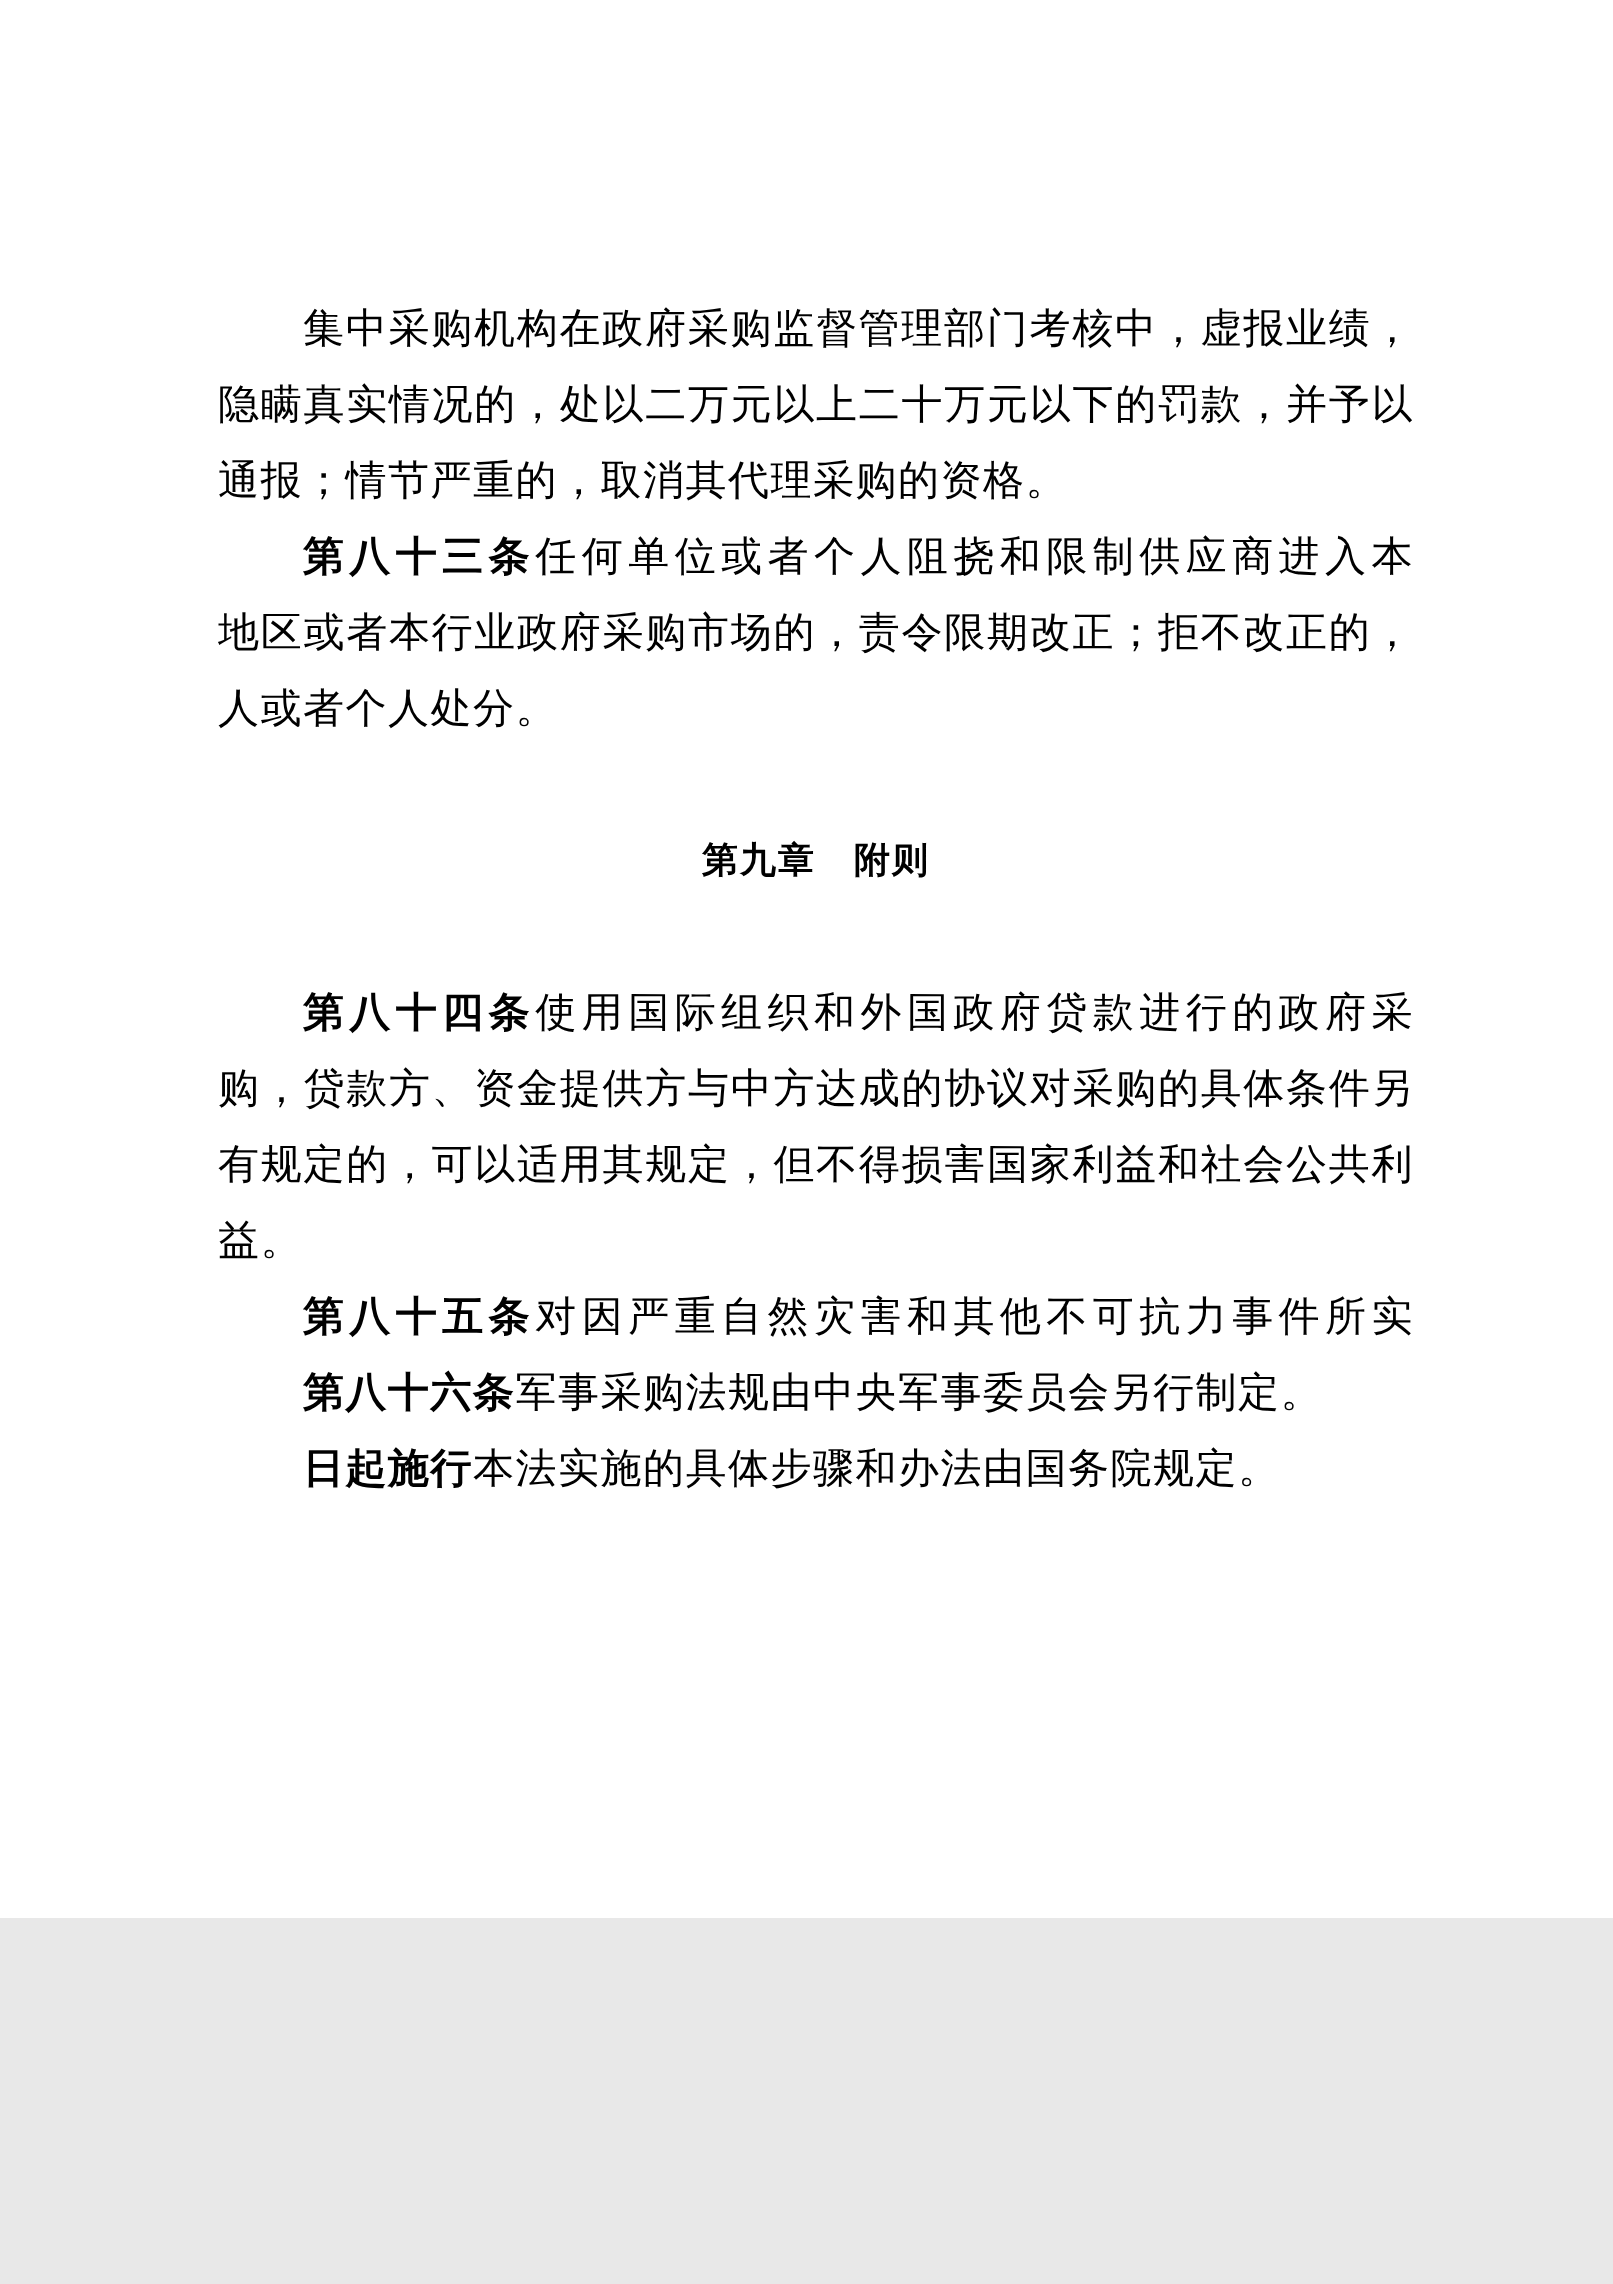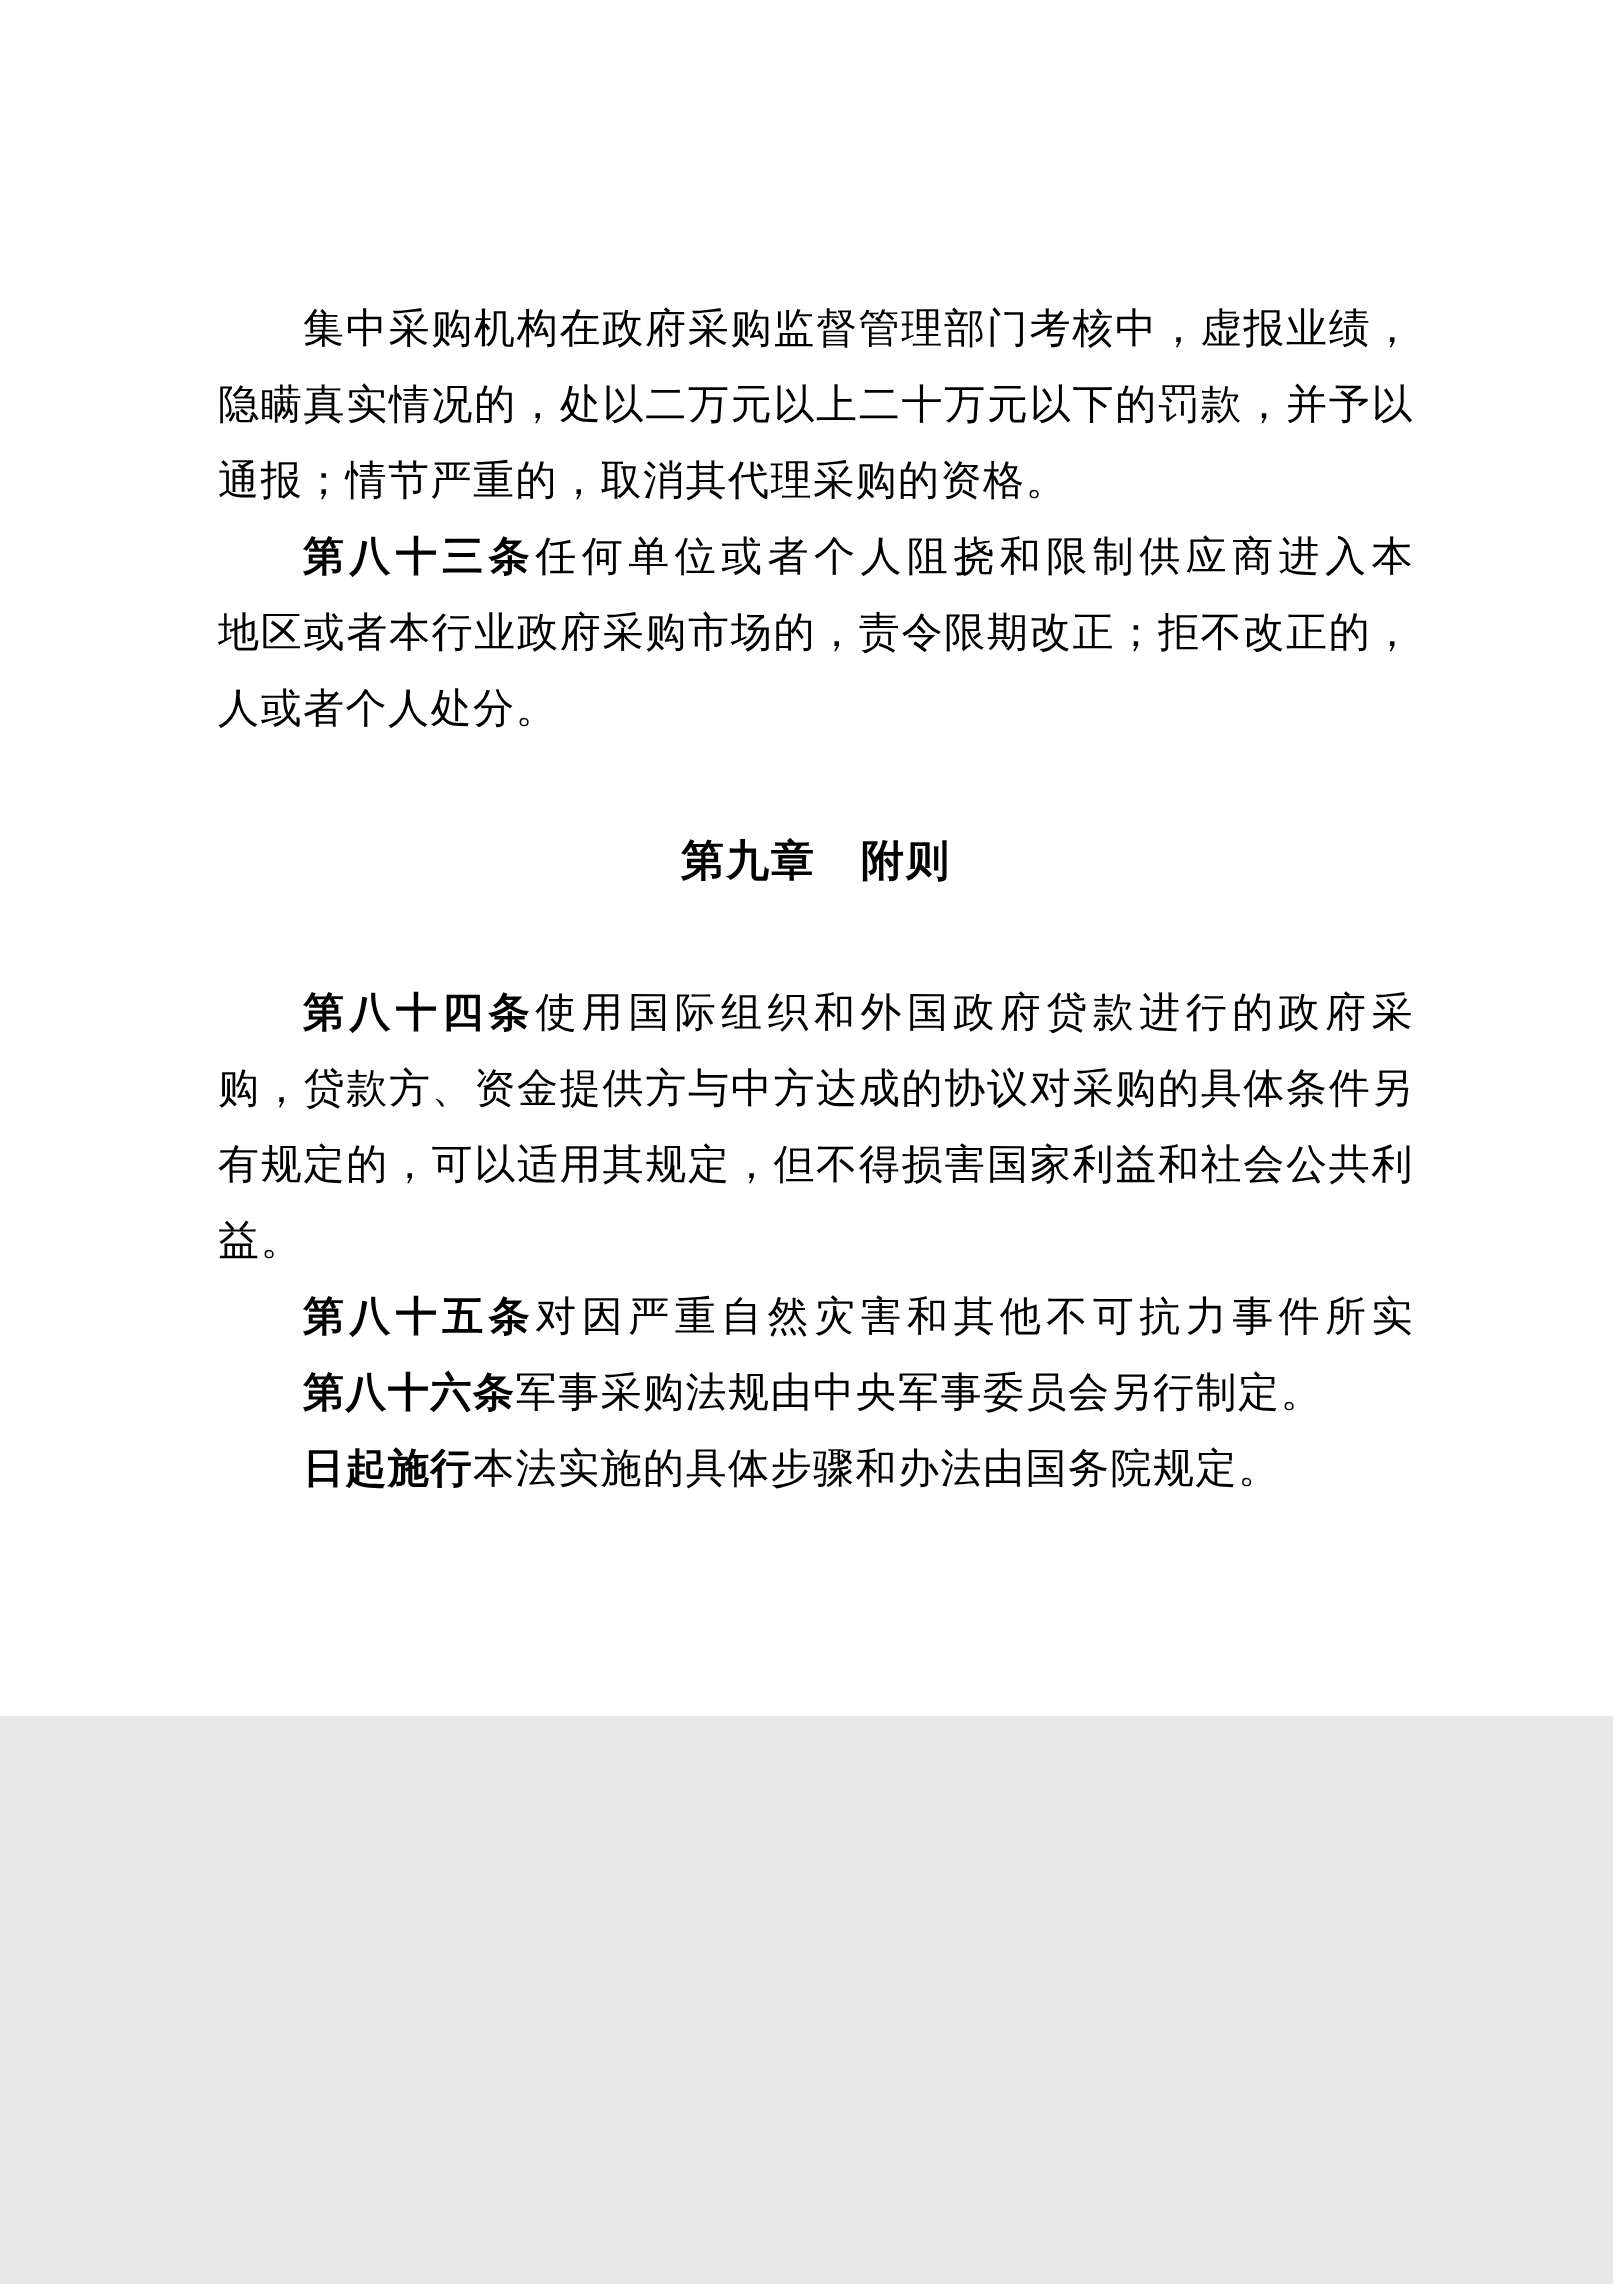--- a/index.html
+++ b/index.html
@@ -3,21 +3,21 @@
 <meta charset="utf-8">
 <style>
   html, body {
     margin: 0;
     padding: 0;
     background: #e8e8e8;
   }
   .page {
     position: relative;
     width: 1613px;
-    height: 1716px;
+    height: 1918px;
     margin: 0 auto;
     background: #ffffff;
     color: #000000;
     font-family: "Liberation Serif", serif;
     overflow: hidden;
   }
   .content {
     position: absolute;
     left: 218px;
     top: 290px;
@@ -41,21 +41,21 @@
     text-align-last: left;
   }
   .article-label {
     font-family: Liberation Serif, serif;
     font-weight: 700;
   }
   .chapter-heading {
     margin: 76px 0;
     font-family: "Liberation Sans", sans-serif;
     font-weight: 700;
-    font-size: 43px;
+    font-size: 36px;
     line-height: 76px;
     letter-spacing: 2px;
     text-align: center;
     text-align-last: center;
     text-indent: 0;
   }
   .page-number {
     position: absolute;
     top: 2088px;
     right: 241px;

